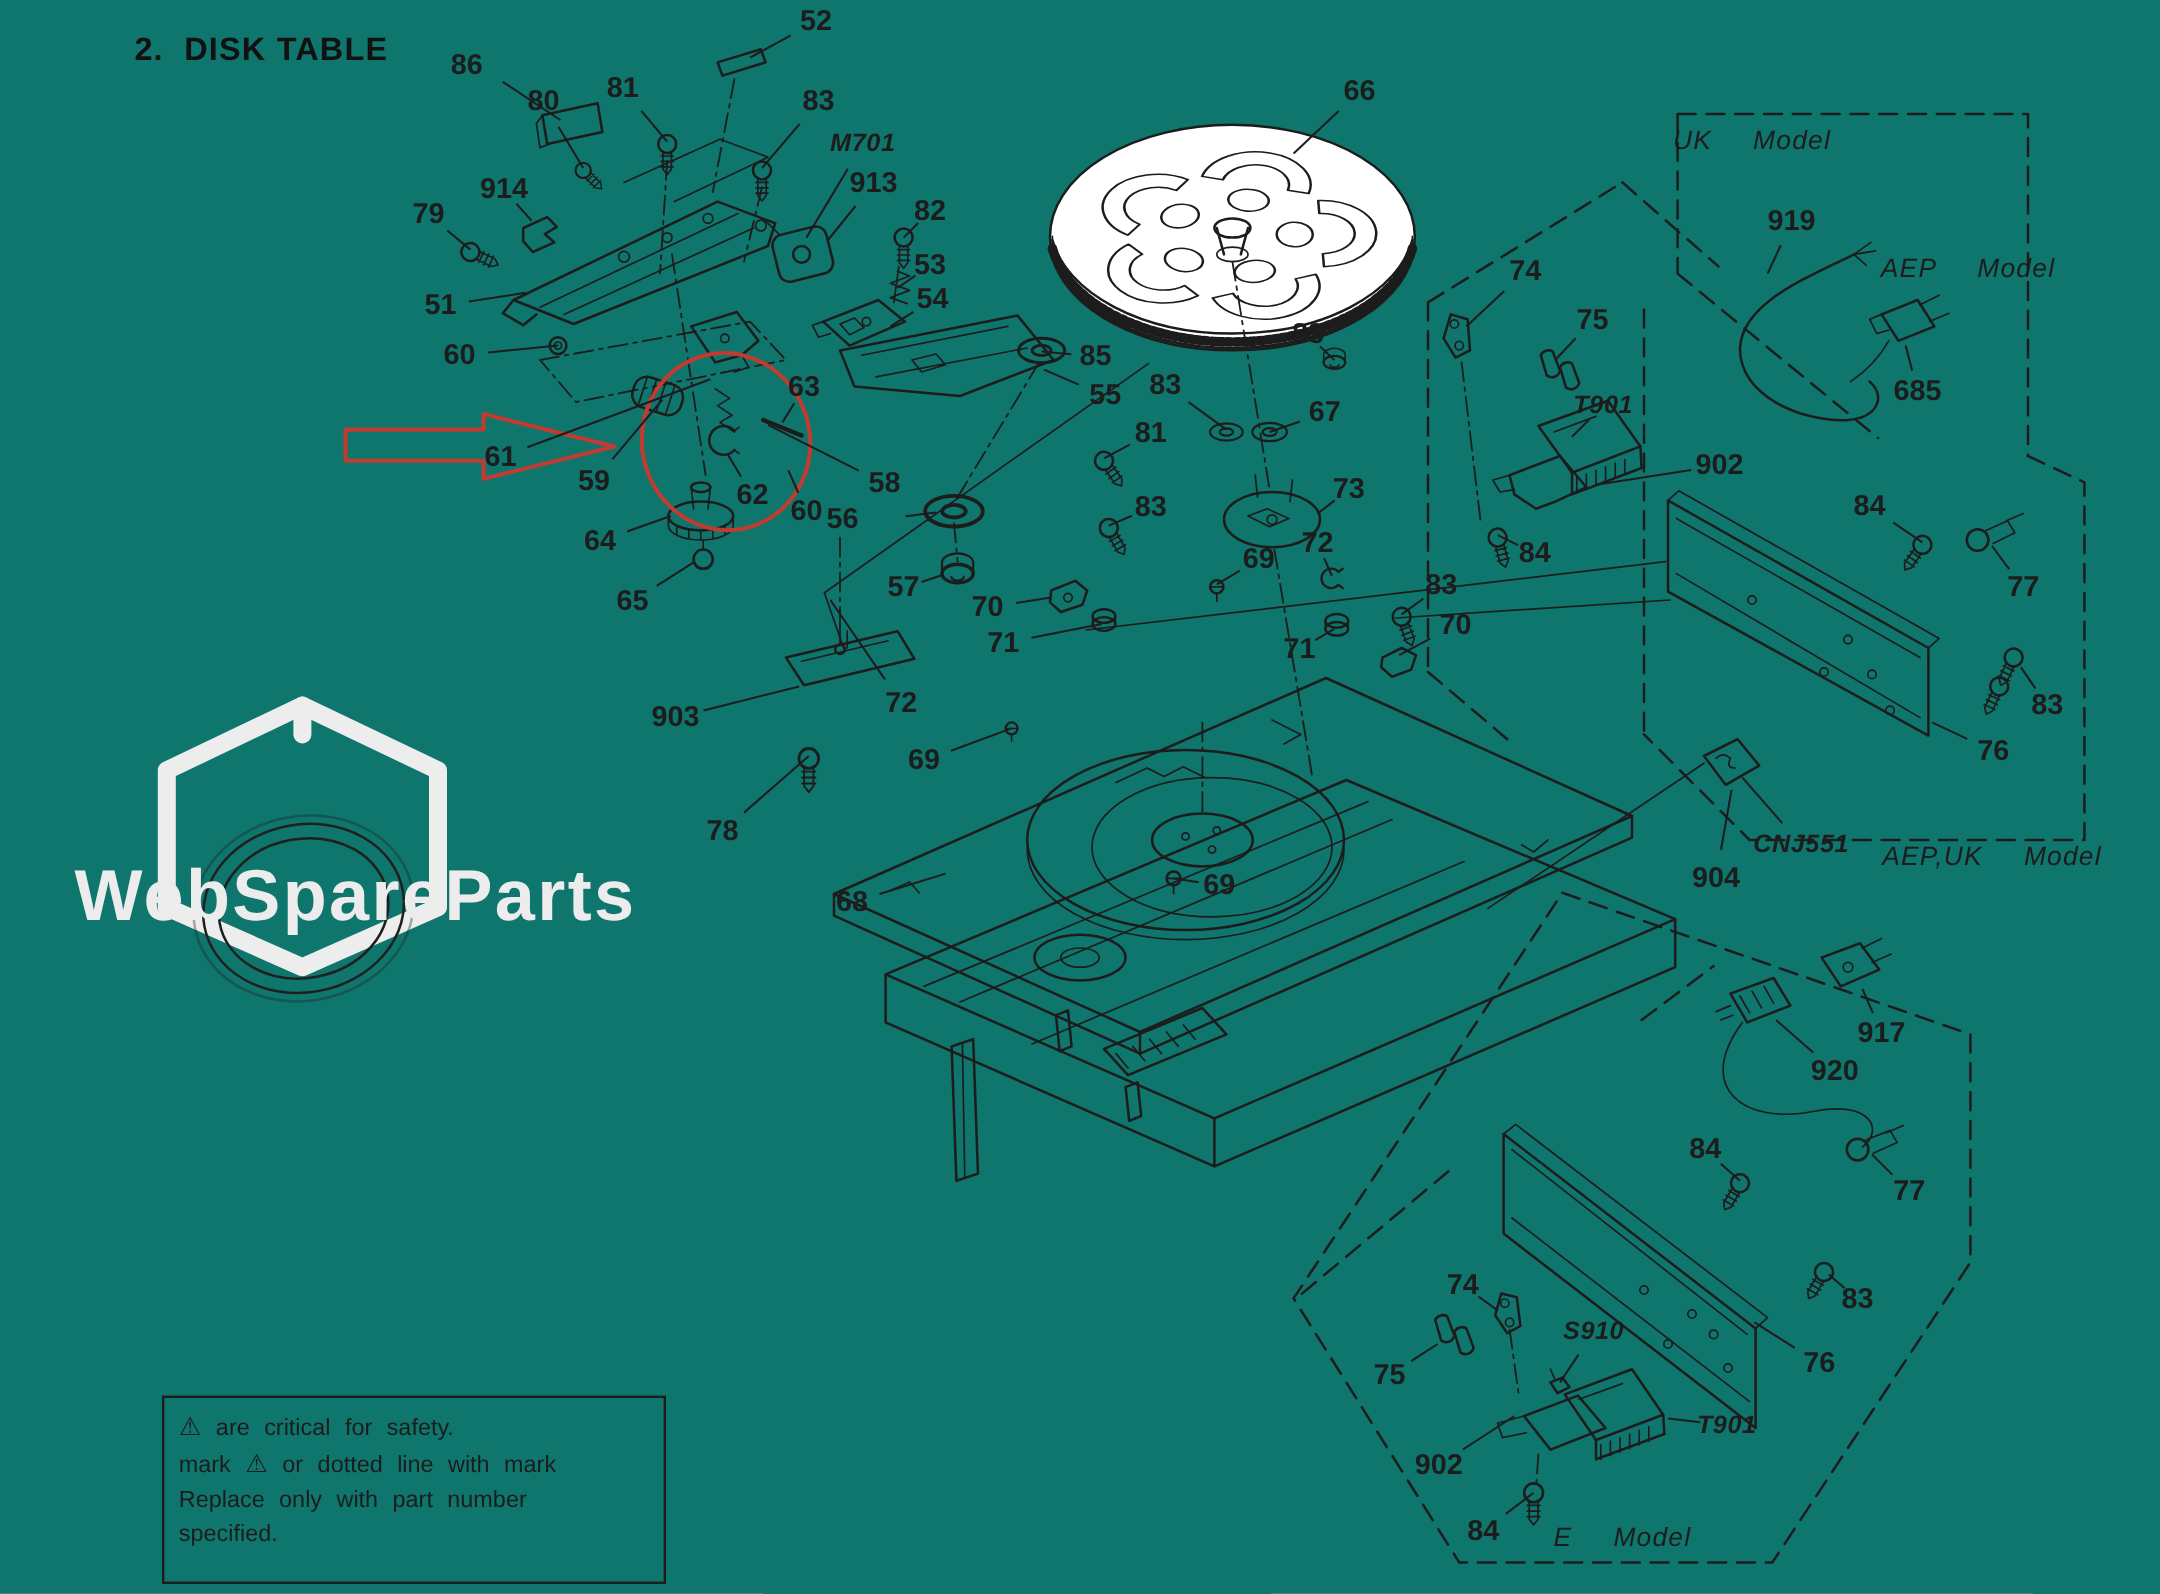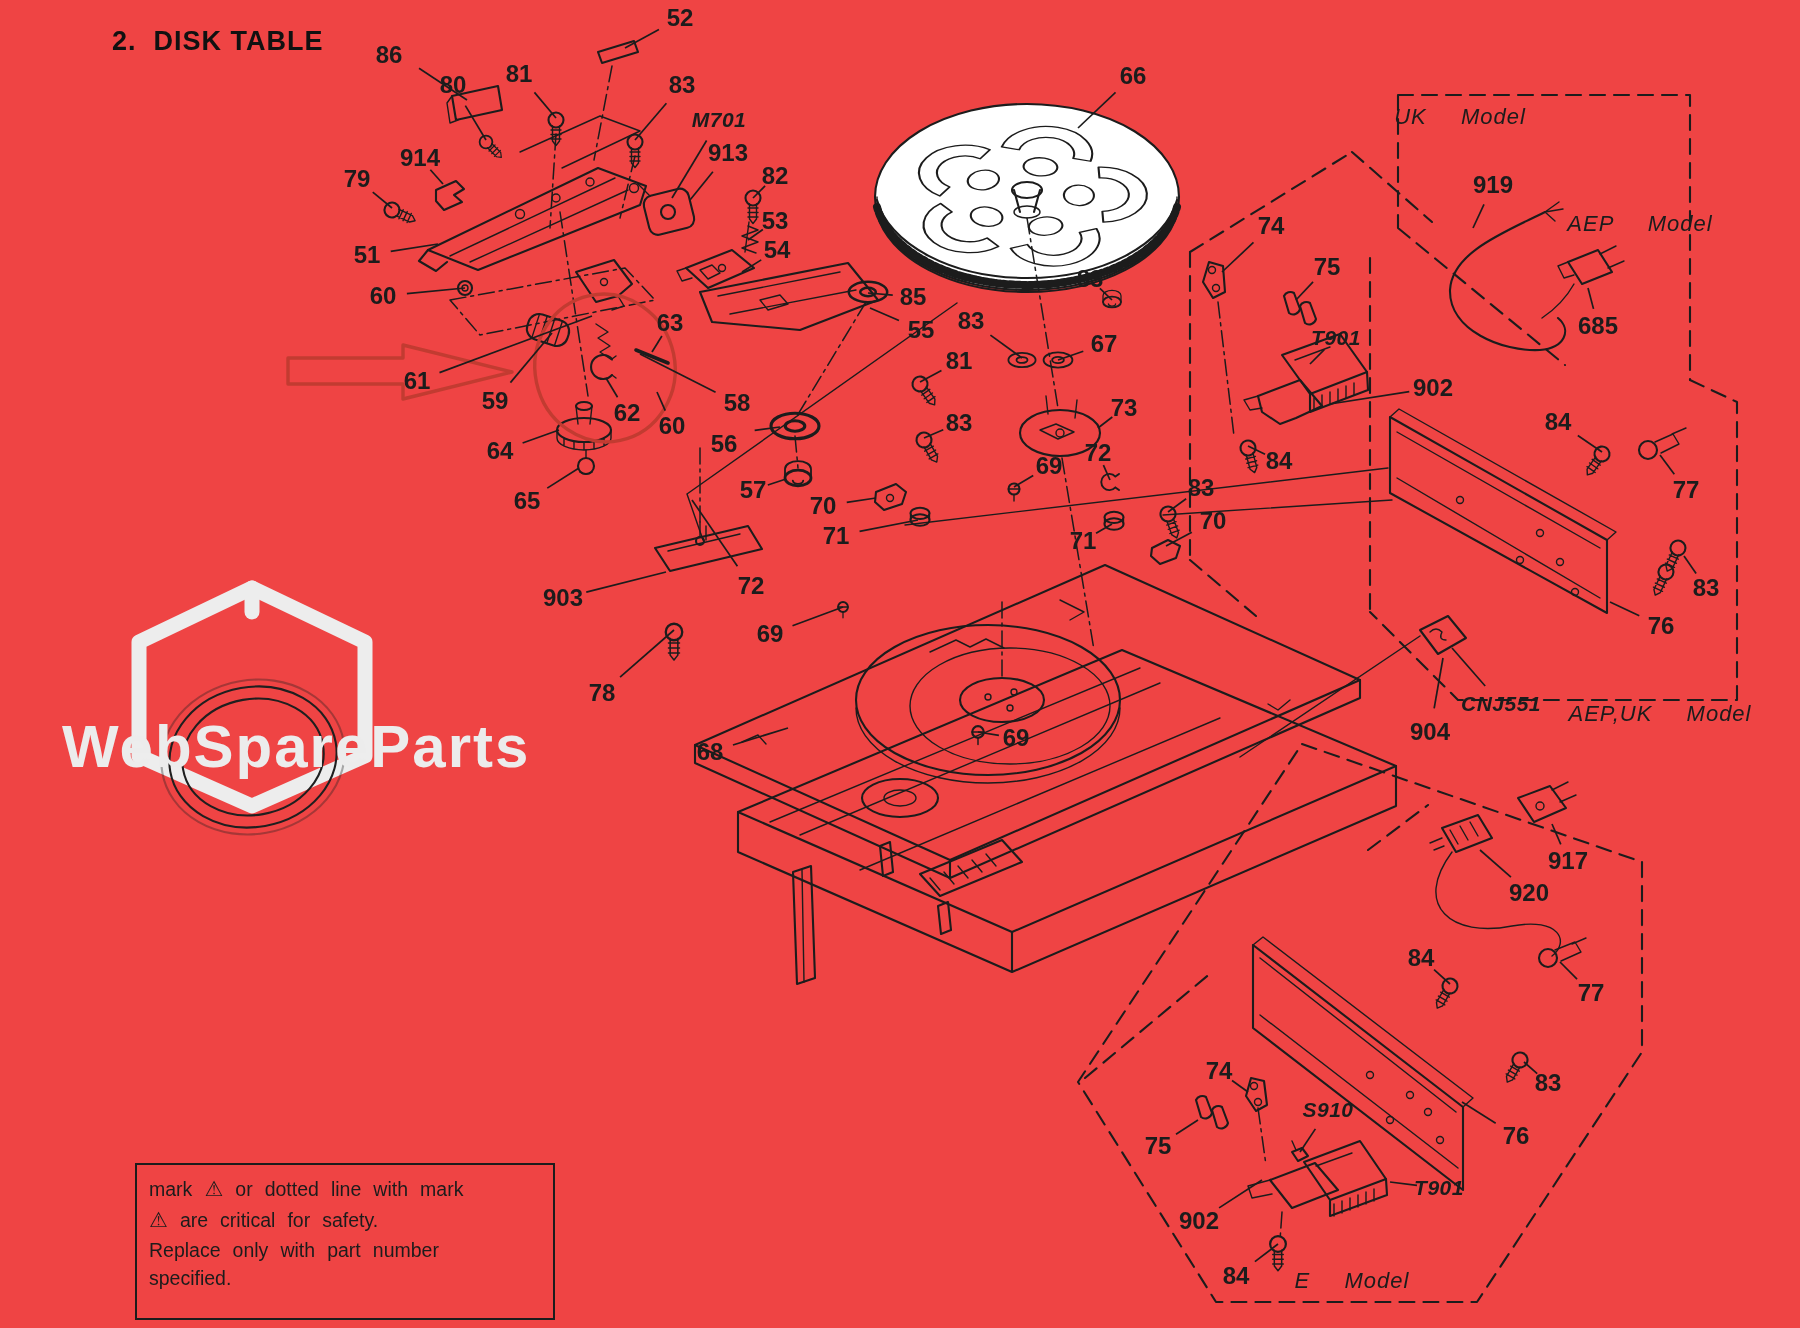--- a/index.html
+++ b/index.html
@@ -1,16 +1,16 @@
 <!DOCTYPE html>
 <html><head>
 <meta charset="utf-8">
 <style>
   html,body{margin:0;padding:0;background:#888;}
-  #page{position:relative;width:1800px;height:1328px;background:#ef4444;overflow:hidden;
+  #page{position:relative;width:1800px;height:1328px;background:#0f766e;overflow:hidden;
         font-family:"Liberation Sans",sans-serif;}
   #art,#leaders{position:absolute;left:0;top:0;pointer-events:none;}
   #art path,#art line,#art ellipse,#art circle,#art polygon,#art rect,#art polyline{
      stroke:#1c1c1c;fill:none;stroke-width:2.1;stroke-linecap:round;stroke-linejoin:round;}
   #art .thin{stroke-width:1.4;}
   #art .thick{stroke-width:3.6;}
   #art .fillw{fill:#fff;}
   #art .dash{stroke-dasharray:15 9;stroke-width:2;}
   #art .dashdot{stroke-dasharray:16 5 3 5;stroke-width:1.5;}
   #art .teeth{stroke-dasharray:3.5 3;stroke-width:8;}
@@ -408,21 +408,21 @@
       <div class="callout part-callout" style="left: 367px; top: 255px;">51</div>
       <div class="callout part-callout" style="left: 383px; top: 296px;">60</div>
       <div class="callout part-callout" style="left: 417px; top: 381px;">61</div>
       <div class="callout part-callout" style="left: 495px; top: 401px;">59</div>
       <div class="callout part-callout" style="left: 670px; top: 323px;">63</div>
       <div class="callout part-callout" style="left: 627px; top: 413px;">62</div>
       <div class="callout part-callout" style="left: 672px; top: 426px;">60</div>
       <div class="callout part-callout" style="left: 500px; top: 451px;">64</div>
       <div class="callout part-callout" style="left: 527px; top: 501px;">65</div>
       <div class="callout part-callout" style="left: 737px; top: 403px;">58</div>
-      <div class="callout part-callout" style="left: 724px; top: 433px; margin-top: 11px;">56</div>
+      <div class="callout part-callout" style="left: 702px; top: 433px;">56</div>
       <div class="callout part-callout" style="left: 753px; top: 490px;">57</div>
       <div class="callout part-callout" style="left: 913px; top: 297px;">85</div>
       <div class="callout part-callout" style="left: 921px; top: 330px;">55</div>
       <div class="callout part-callout" style="left: 971px; top: 321px;">83</div>
       <div class="callout part-callout" style="left: 959px; top: 361px;">81</div>
       <div class="callout part-callout" style="left: 959px; top: 423px;">83</div>
       <div class="callout part-callout" style="left: 1133px; top: 76px;">66</div>
       <div class="callout part-callout" style="left: 1090px; top: 279px;">83</div>
       <div class="callout part-callout" style="left: 1104px; top: 344px;">67</div>
       <div class="callout part-callout" style="left: 1124px; top: 408px;">73</div>
@@ -465,19 +465,19 @@
       <div class="callout component-ref" style="left: 1501px; top: 704px;">CNJ551</div>
       <div class="callout component-ref" style="left: 1328px; top: 1110px;">S910</div>
       <div class="callout component-ref" style="left: 1439px; top: 1188px;">T901</div>
       <div class="callout region-label" style="left: 1460px; top: 117px;">UK  Model</div>
       <div class="callout region-label" style="left: 1640px; top: 224px; font-style: italic;">AEP  Model</div>
       <div class="callout region-label" style="left: 1660px; top: 714px;">AEP,UK  Model</div>
       <div class="callout region-label" style="left: 1352px; top: 1281px;">E  Model</div>
     </div>
 
   <div class="safety-box">
+    <div><span class="warn">⚠</span> <span>are critical for safety.</span></div>
     <div><span>mark</span> <span class="warn">⚠</span> <span>or dotted line with mark</span></div>
-    <div><span class="warn">⚠</span> <span>are critical for safety.</span></div>
     <div>Replace only with part number</div>
     <div>specified.</div>
   </div>
 
 </div>
 
 </body></html>

